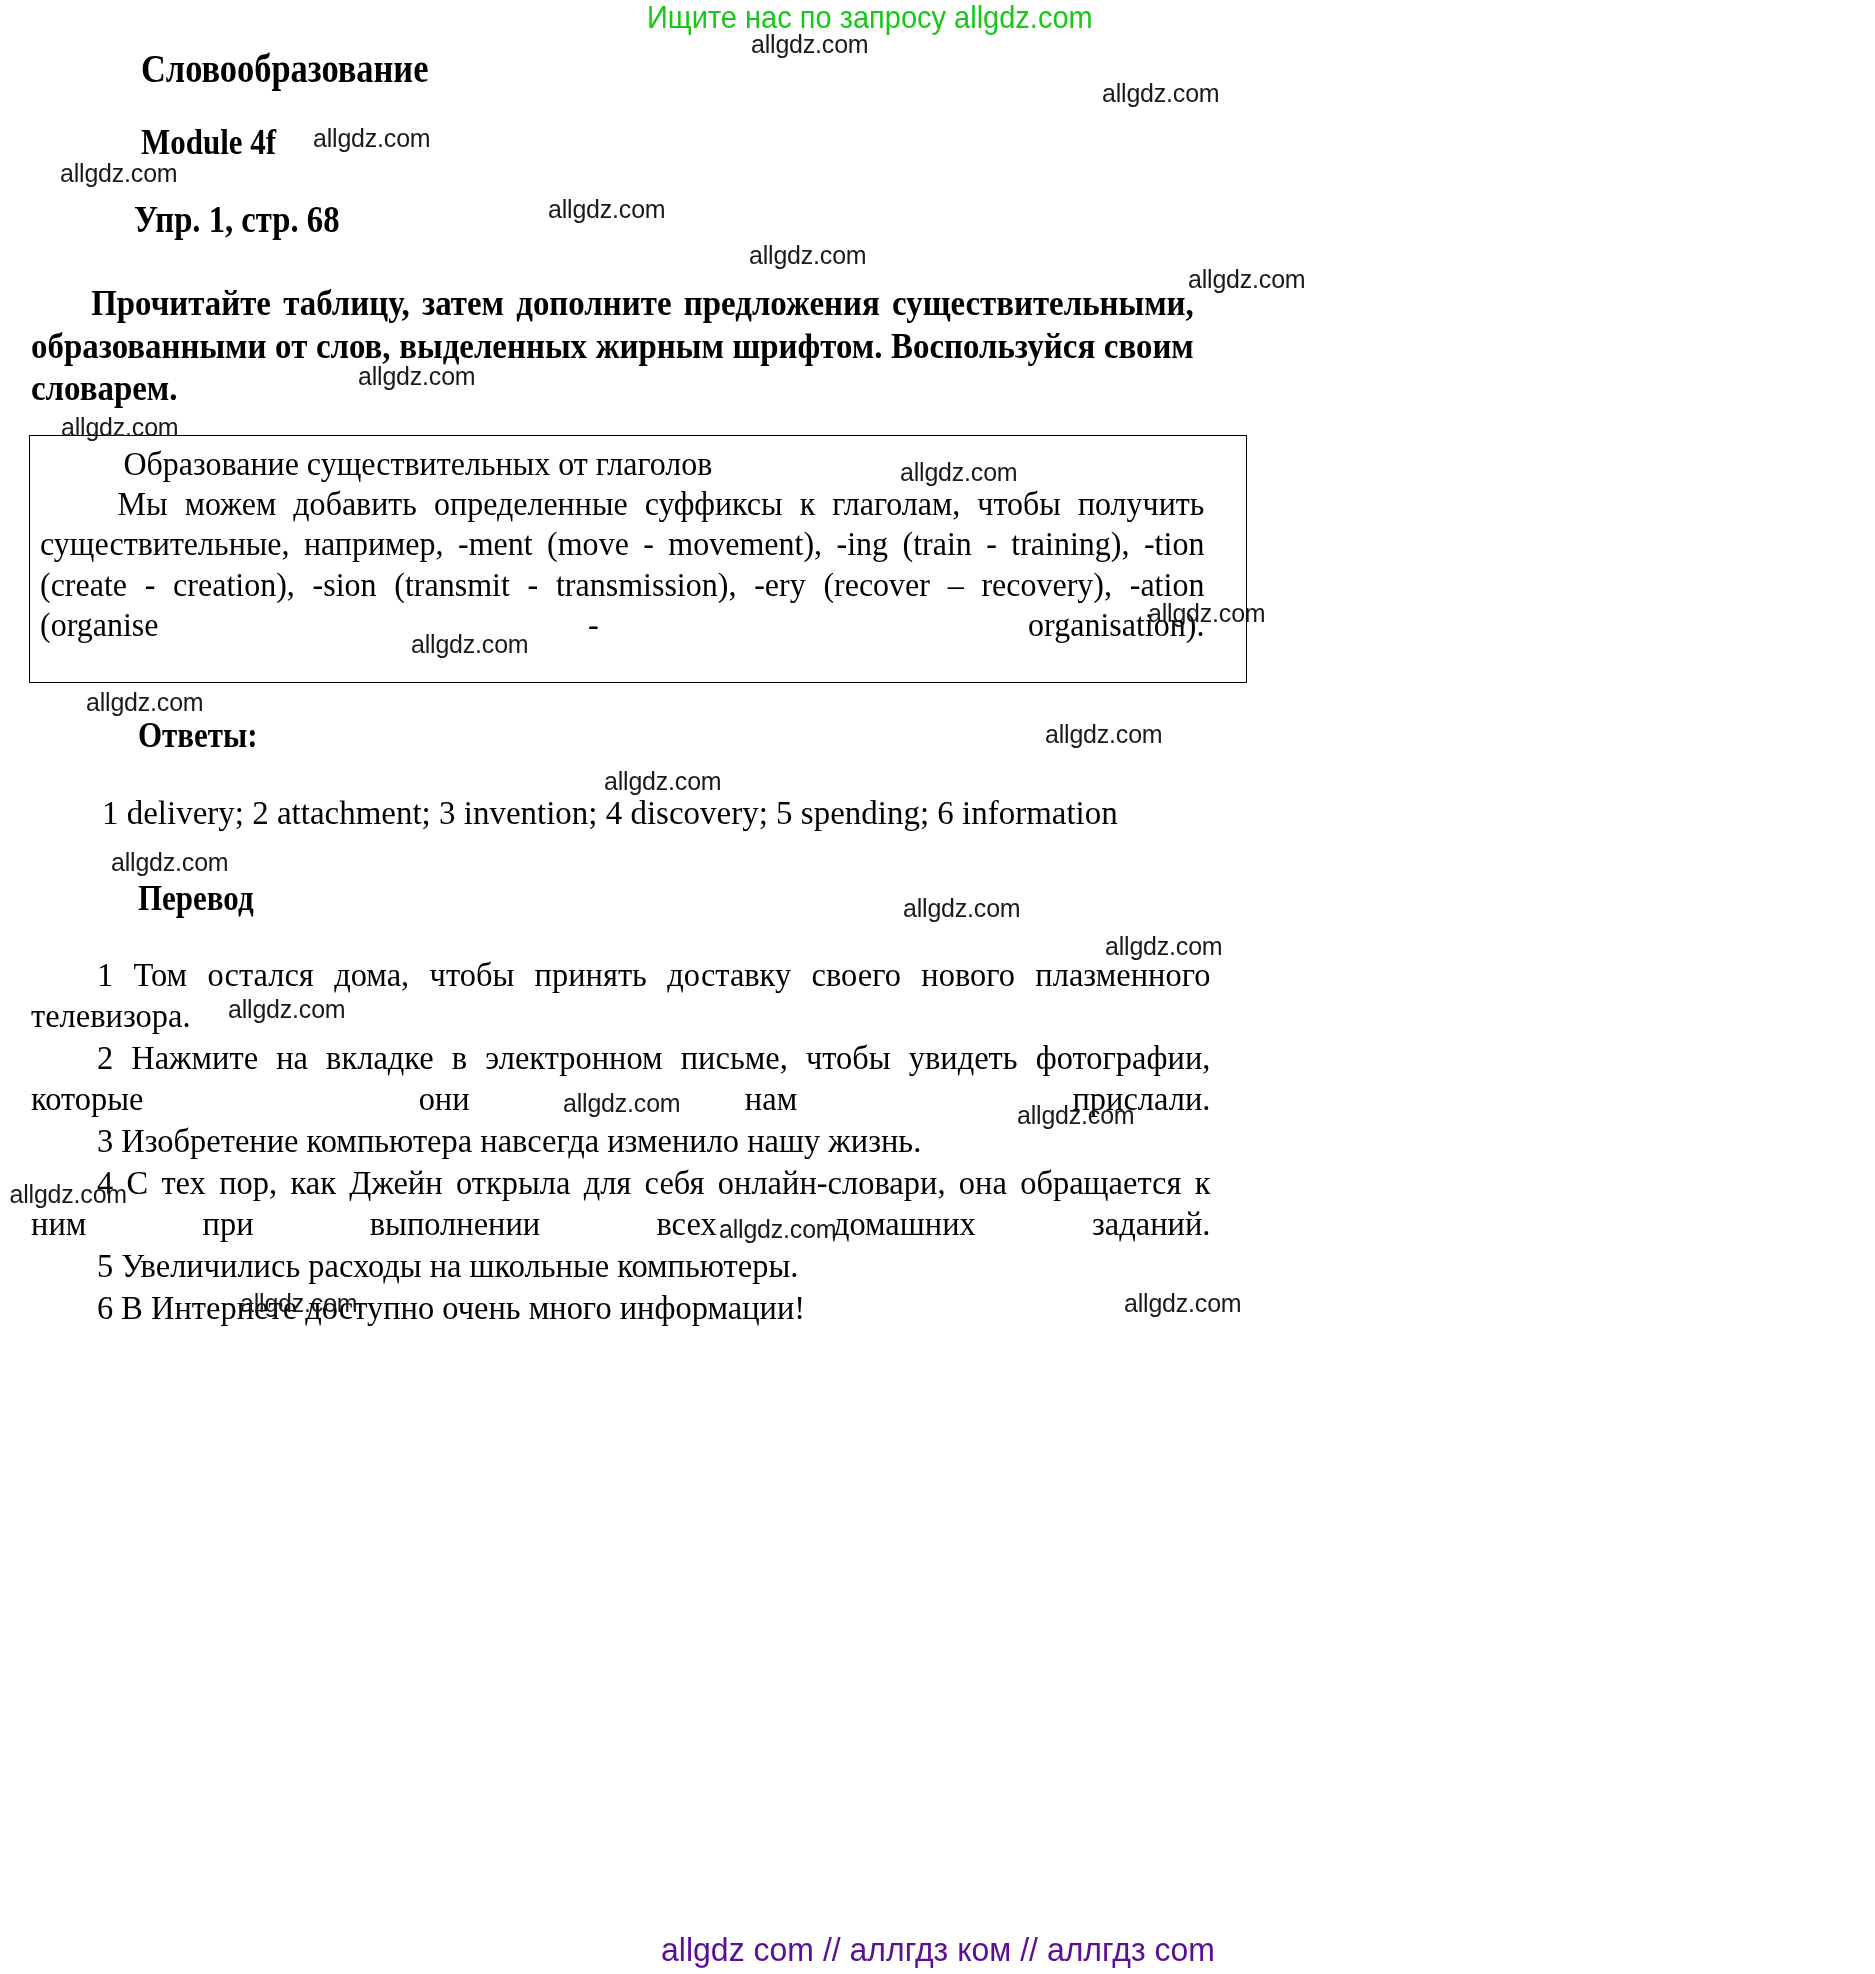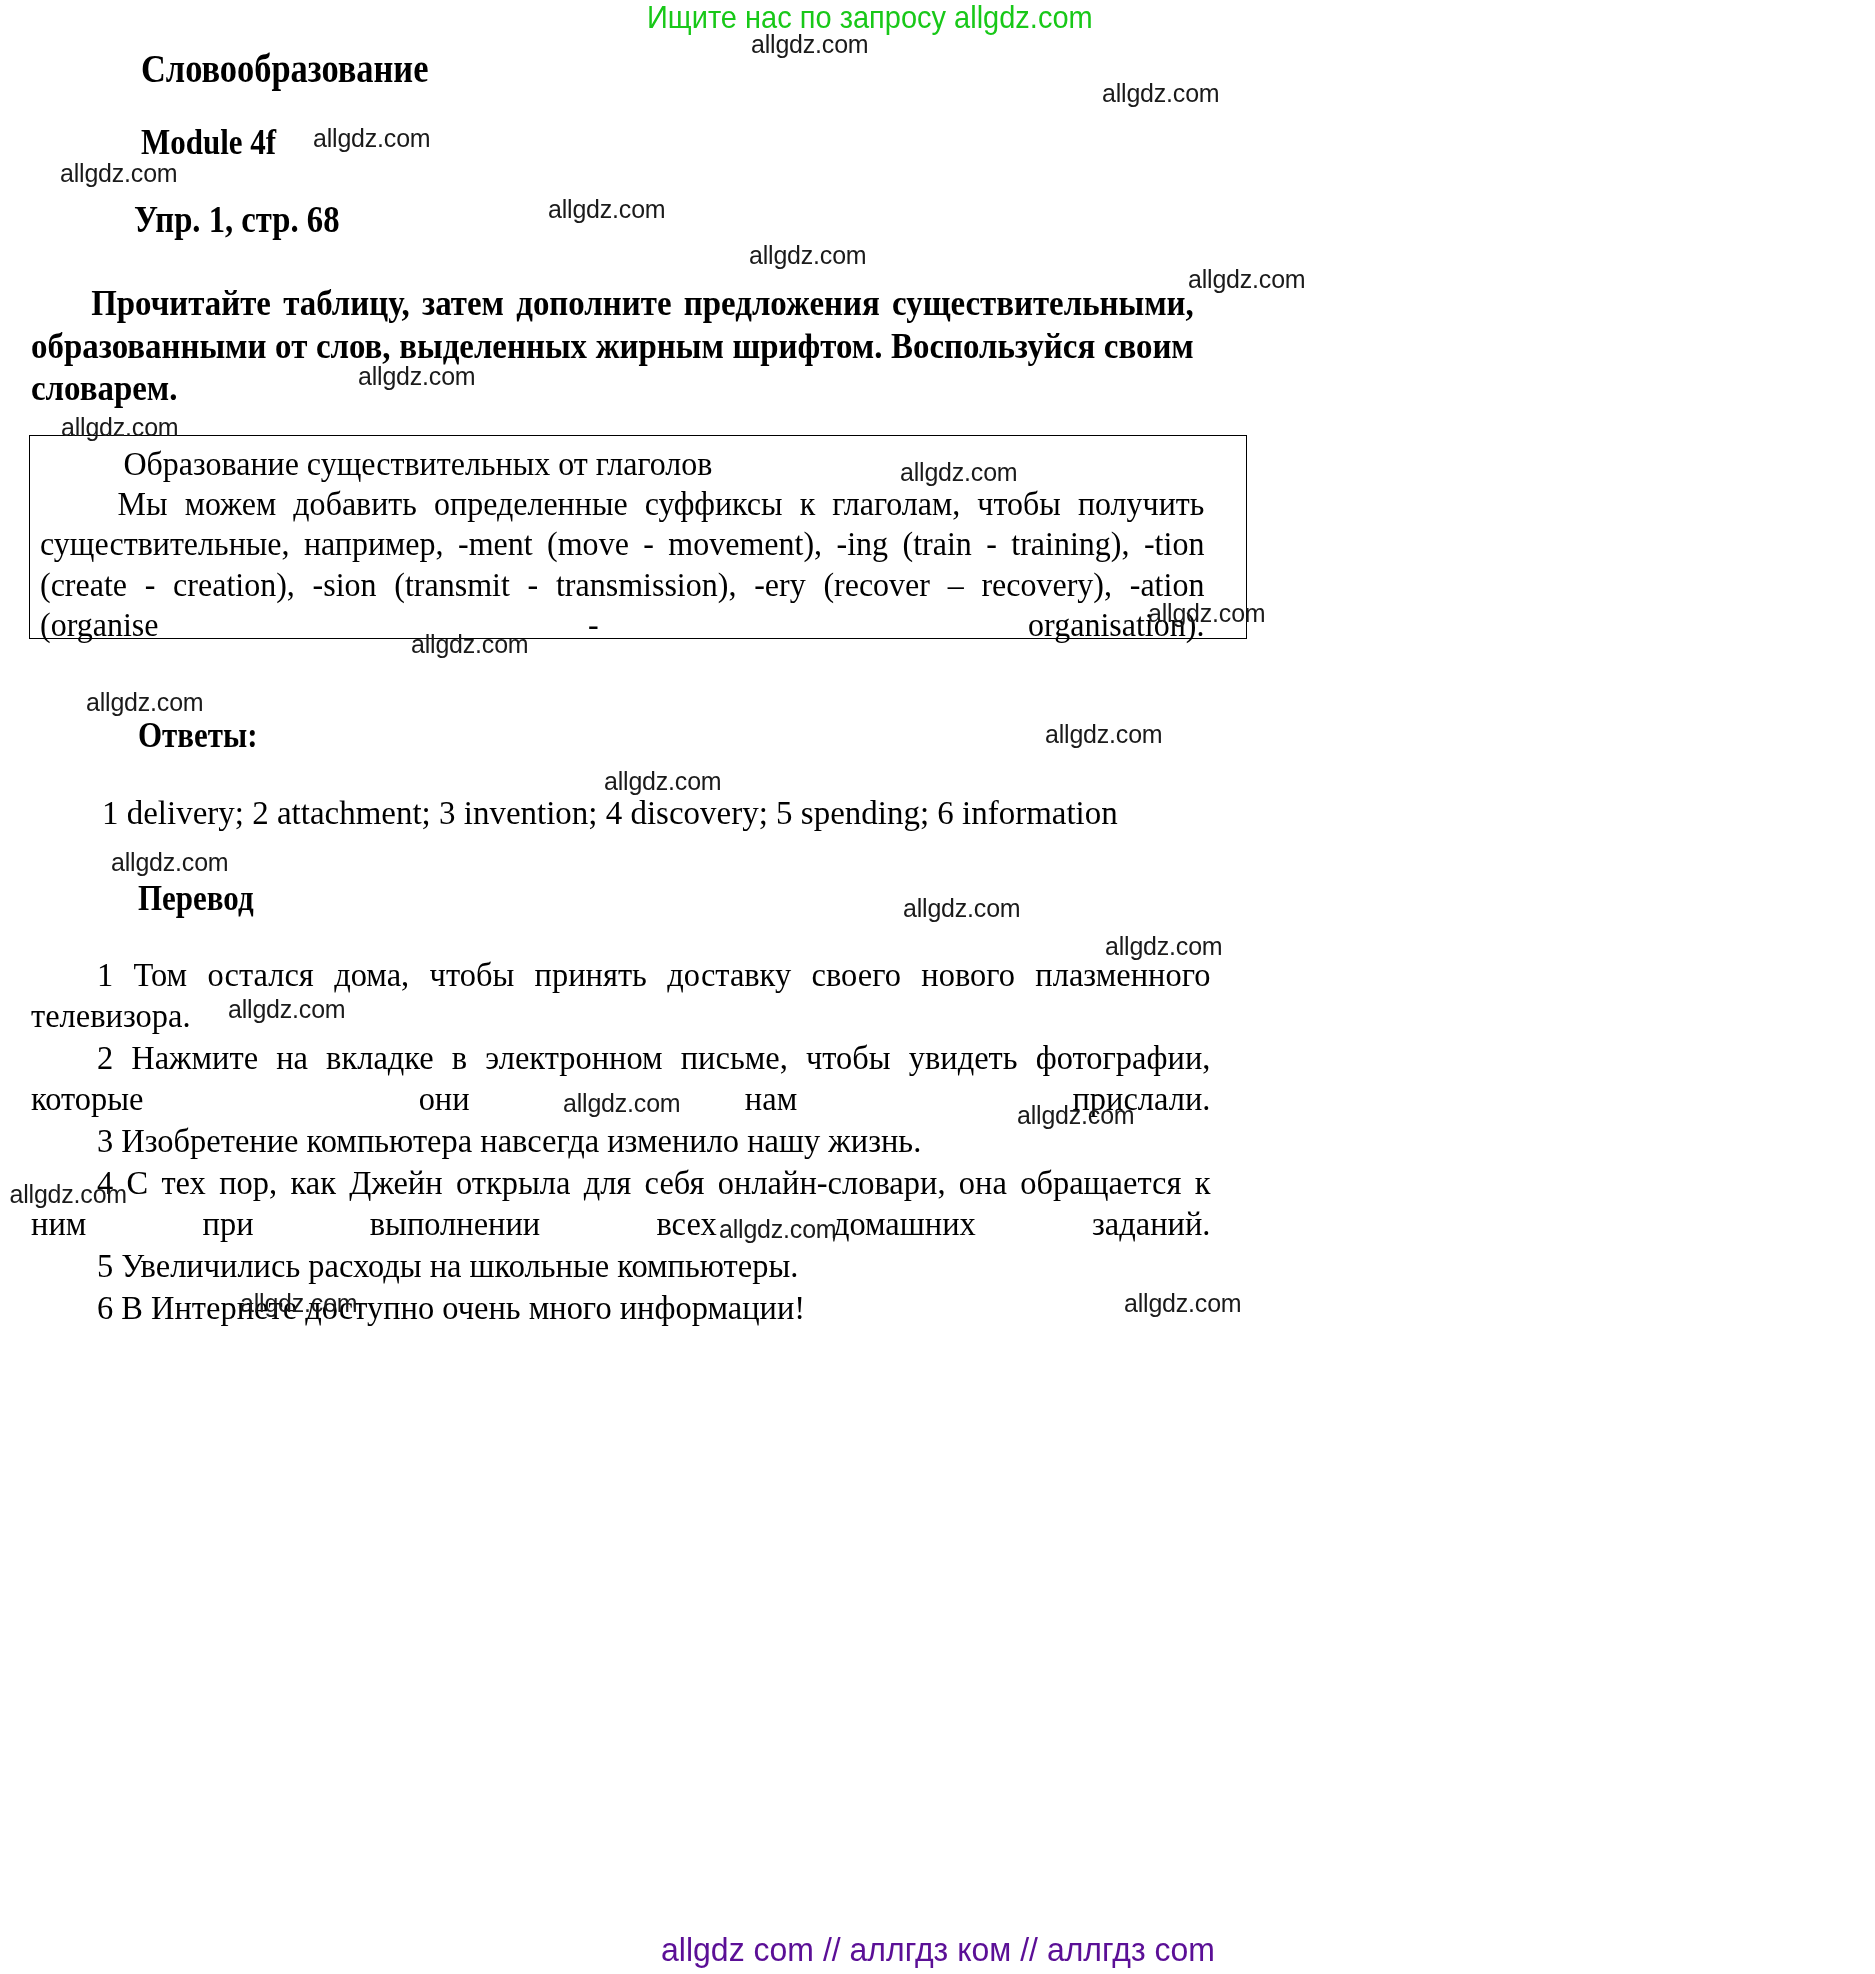--- a/index.html
+++ b/index.html
@@ -73,21 +73,21 @@
     transform-origin: left top;
   }
   .task::after { content: ""; display: inline-block; width: 100%; }
 
   
   .gram-box {
     position: absolute;
     left: 28.5px;
     top: 435px;
     width: 1218px;
-    height: 204px;
+    height: 248px;
     border: 1.7px solid #000000;
     box-sizing: border-box;
     padding: 7.8px 5.2px 0 10.4px;
   }
   .gram-line {
     font-size: 33px;
     line-height: 1.22;
     transform: scaleX(0.97);
     transform-origin: left top;
   }

